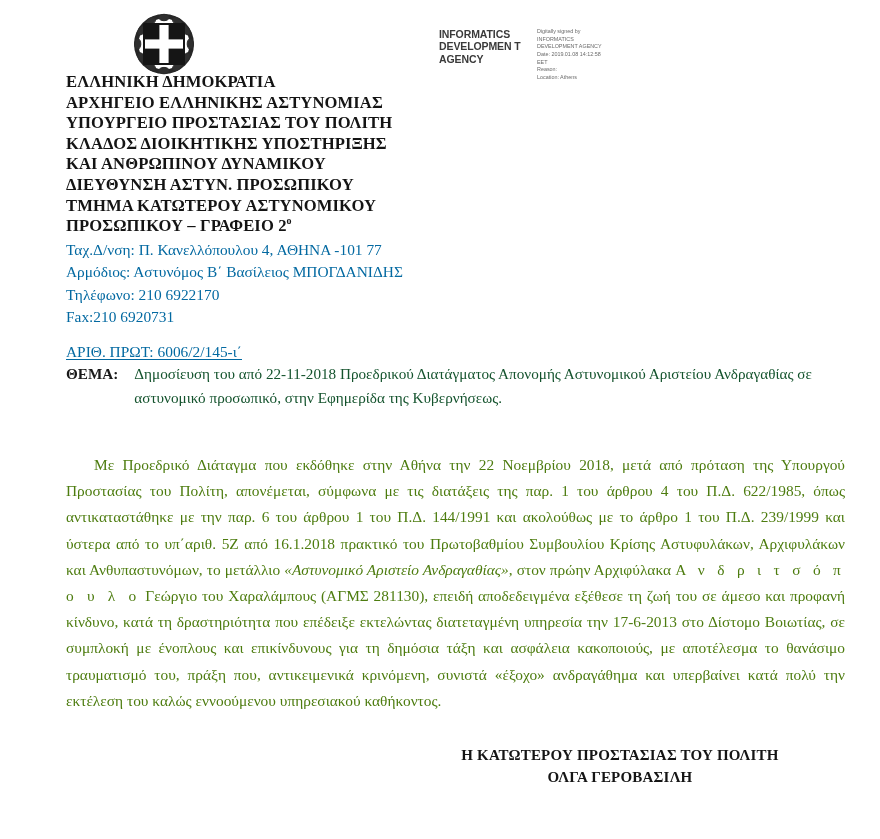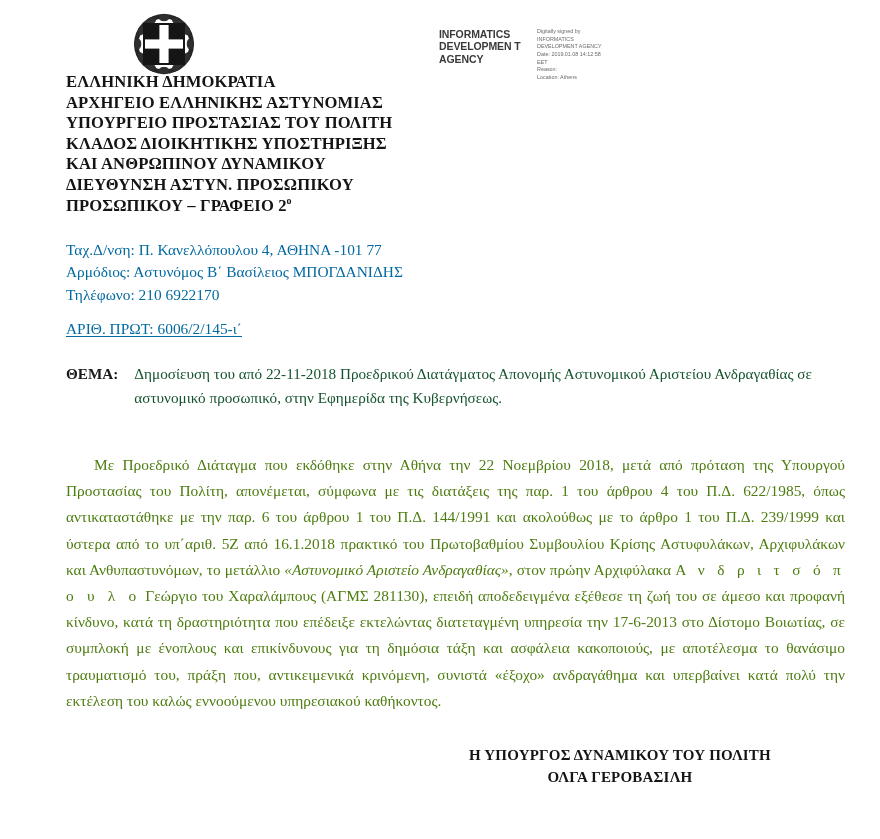--- a/index.html
+++ b/index.html
@@ -213,35 +213,37 @@
     </g>
   </svg>
 
   <div class="authority">
     <div class="ln">ΕΛΛΗΝΙΚΗ  ΔΗΜΟΚΡΑΤΙΑ</div>
     <div class="ln">ΑΡΧΗΓΕΙΟ ΕΛΛΗΝΙΚΗΣ ΑΣΤΥΝΟΜΙΑΣ</div>
     <div class="ln">ΥΠΟΥΡΓΕΙΟ  ΠΡΟΣΤΑΣΙΑΣ ΤΟΥ ΠΟΛΙΤΗ</div>
     <div class="ln">ΚΛΑΔΟΣ ΔΙΟΙΚΗΤΙΚΗΣ ΥΠΟΣΤΗΡΙΞΗΣ</div>
     <div class="ln">ΚΑΙ ΑΝΘΡΩΠΙΝΟΥ ΔΥΝΑΜΙΚΟΥ</div>
     <div class="ln">ΔΙΕΥΘΥΝΣΗ ΑΣΤΥΝ. ΠΡΟΣΩΠΙΚΟΥ</div>
+    <div class="ln">ΤΜΗΜΑ ΚΑΤΩΤΕΡΟΥ ΑΣΤΥΝΟΜΙΚΟΥ</div>
     <div class="ln"><span>ΠΡΟΣΩΠΙΚΟΥ   – ΓΡΑΦΕΙΟ 2</span><sup>ο</sup></div>
   </div>
 
   <div class="contact">
     <div class="cl">Ταχ.Δ/νση: Π. Κανελλόπουλου 4, ΑΘΗΝΑ -101 77</div>
     <div class="cl">Αρμόδιος: Αστυνόμος Β΄ Βασίλειος ΜΠΟΓΔΑΝΙΔΗΣ</div>
     <div class="cl">Τηλέφωνο: 210 6922170</div>
+    <div class="cl">Fax:210 6920731</div>
     <div class="cl proto">ΑΡΙΘ. ΠΡΩΤ: 6006/2/145-ι΄</div>
   </div>
 
   <div class="subject">
     <div class="subject-label">ΘΕΜΑ:</div>
     <div class="subject-text">Δημοσίευση του από 22-11-2018 Προεδρικού Διατάγματος Απονομής Αστυνομικού Αριστείου Ανδραγαθίας σε αστυνομικό προσωπικό, στην Εφημερίδα της Κυβερνήσεως.</div>
   </div>
 
   <div class="body-text"><span>Με Προεδρικό Διάταγμα που εκδόθηκε στην Αθήνα την 22 Νοεμβρίου 2018, μετά από πρόταση της Υπουργού Προστασίας του Πολίτη, απονέμεται, σύμφωνα με τις διατάξεις της παρ. 1 του άρθρου 4 του Π.Δ. 622/1985, όπως αντικαταστάθηκε με την παρ. 6 του άρθρου 1 του Π.Δ. 144/1991 και ακολούθως με το άρθρο 1 του Π.Δ. 239/1999 και ύστερα από το υπ΄αριθ. 5Ζ από 16.1.2018 πρακτικό του Πρωτοβαθμίου Συμβουλίου Κρίσης Αστυφυλάκων, Αρχιφυλάκων και Ανθυπαστυνόμων, το μετάλλιο </span><span class="medal">«Αστυνομικό Αριστείο Ανδραγαθίας»</span><span>, στον πρώην Αρχιφύλακα </span><span class="spaced">Α ν δ ρ ι τ σ ό π ο υ λ ο</span><span> Γεώργιο του Χαραλάμπους (ΑΓΜΣ 281130), επειδή αποδεδειγμένα εξέθεσε τη ζωή του σε άμεσο και προφανή κίνδυνο, κατά τη δραστηριότητα που επέδειξε εκτελώντας διατεταγμένη υπηρεσία την 17-6-2013 στο Δίστομο Βοιωτίας, σε συμπλοκή με ένοπλους και επικίνδυνους για τη δημόσια τάξη και ασφάλεια κακοποιούς, με αποτέλεσμα το θανάσιμο τραυματισμό του, πράξη που, αντικειμενικά κρινόμενη, συνιστά «έξοχο» ανδραγάθημα και υπερβαίνει κατά πολύ την εκτέλεση του καλώς εννοούμενου υπηρεσιακού καθήκοντος.</span></div>
 
   <div class="signoff">
-    <div class="so-line">Η ΥΠΟΥΡΓΟΣ ΔΥΝΑΜΙΚΟΥ ΤΟΥ ΠΟΛΙΤΗ</div>
+    <div class="so-line">Η ΚΑΤΩΤΕΡΟΥ ΠΡΟΣΤΑΣΙΑΣ ΤΟΥ ΠΟΛΙΤΗ</div>
     <div class="so-line">ΟΛΓΑ ΓΕΡΟΒΑΣΙΛΗ</div>
   </div>
 
 </div>
 
 </body></html>

